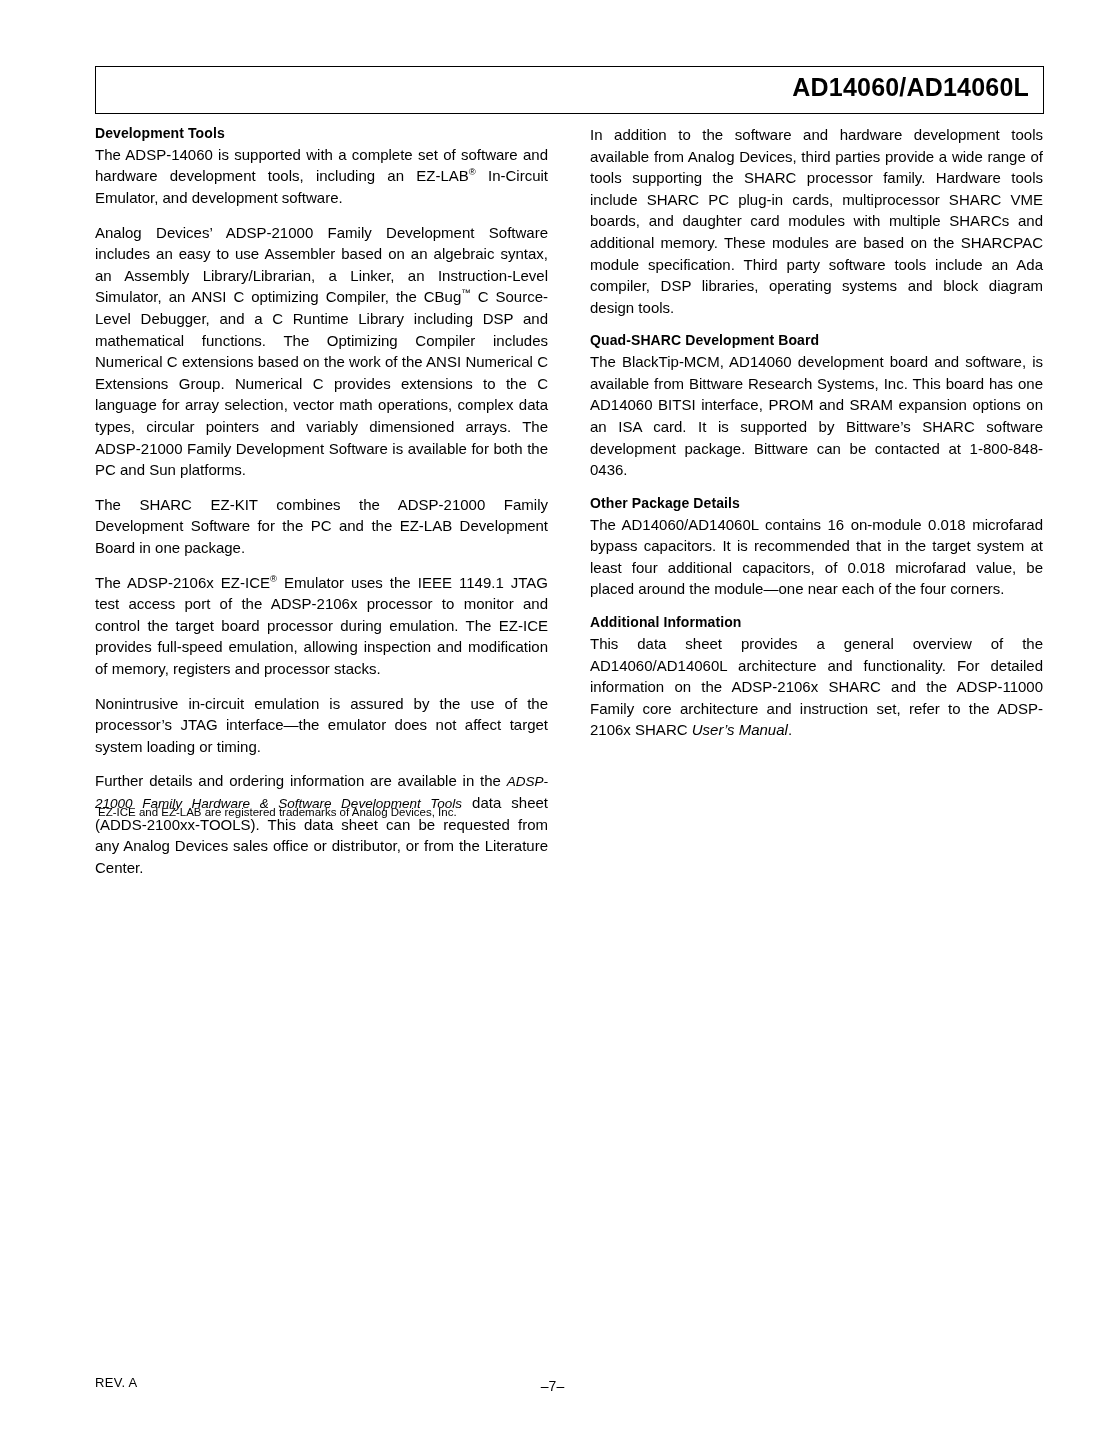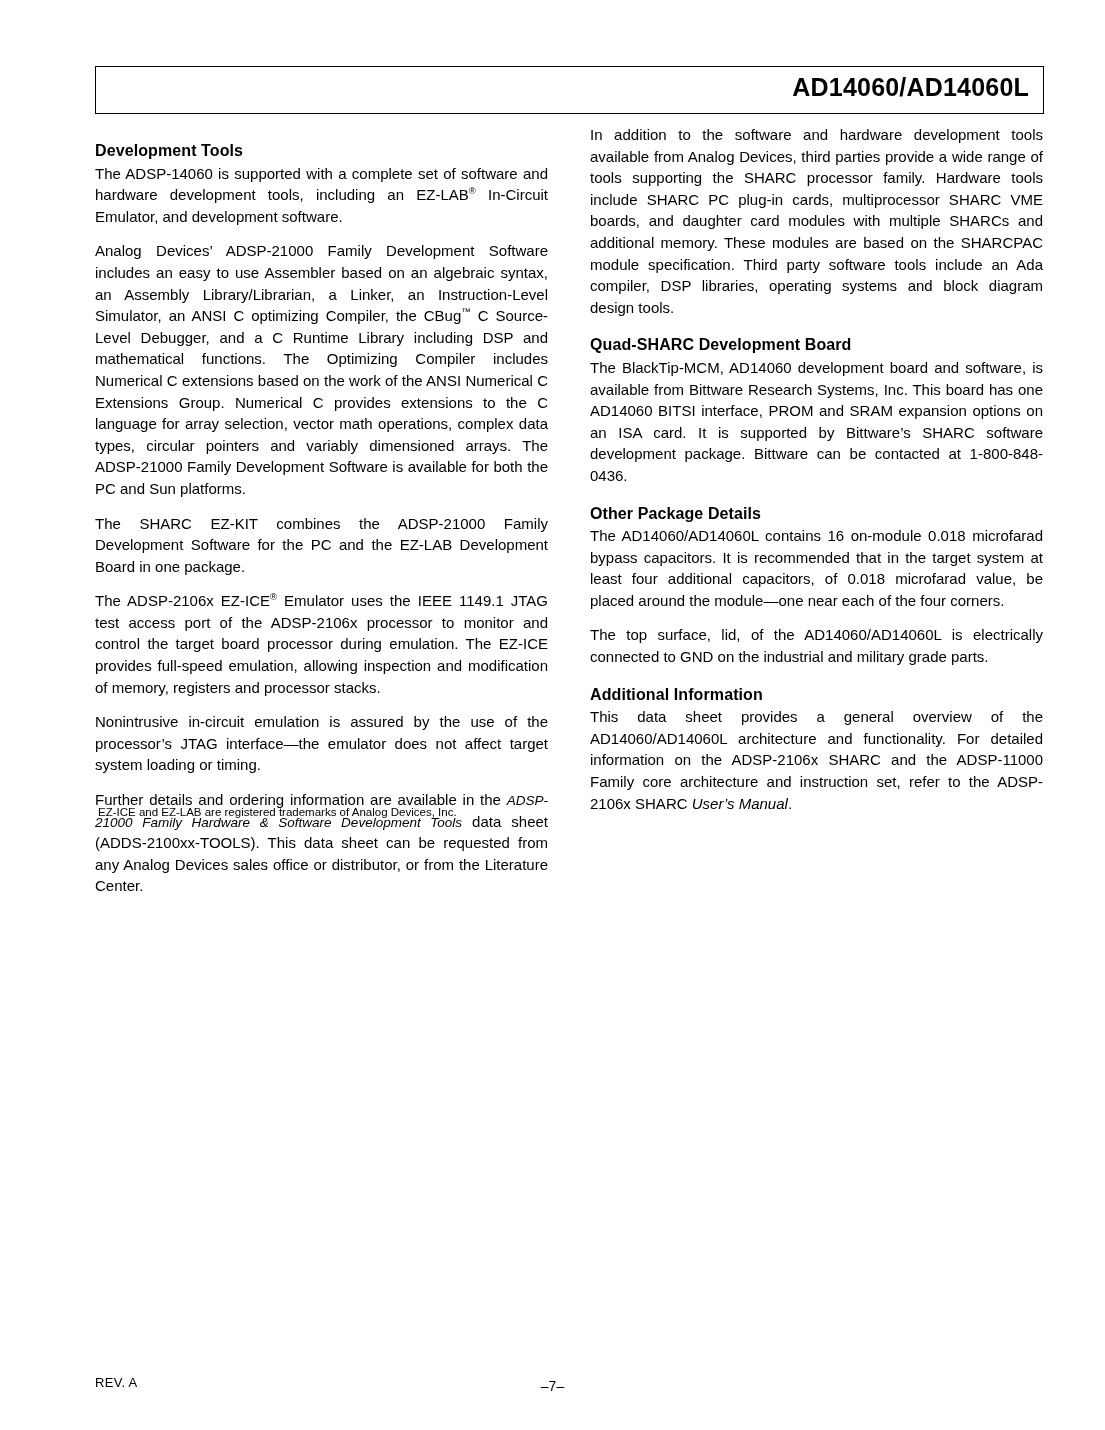--- a/index.html
+++ b/index.html
@@ -44,23 +44,23 @@
     left: 95px;
     top: 124px;
     width: 949px;
     display: flex;
     gap: 42px;
   }
   .col {
     width: 453px;
   }
   h3.sec {
-    font-size: 16px;
+    font-size: 14px;
     font-weight: bold;
-    margin: 16px 0 1px 0;
+    margin: 0 0 1px 0;
     line-height: 1.35;
     letter-spacing: 0.1px;
   }
   p.para {
     font-size: 15px;
     line-height: 1.44;
     margin: 0 0 13px 0;
     text-align: justify;
     text-justify: inter-word;
     hyphens: manual;
@@ -138,21 +138,20 @@
     <div class="col">
 
       <p class="para">In addition to the software and hardware development tools available from Analog Devices, third parties provide a wide range of tools supporting the SHARC processor family. Hardware tools include SHARC PC plug-in cards, multiprocessor SHARC VME boards, and daughter card modules with multiple SHARCs and additional memory. These modules are based on the SHARCPAC module specification. Third party software tools include an Ada compiler, DSP libraries, operating systems and block diagram design tools.</p>
 
       <h3 class="sec">Quad-SHARC Development Board</h3>
       <p class="para">The BlackTip-MCM, AD14060 development board and software, is available from Bittware Research Systems, Inc. This board has one AD14060 BITSI interface, PROM and SRAM expansion options on an ISA card. It is supported by Bittware’s SHARC software development package. Bittware can be contacted at 1-800-848-0436.</p>
 
       <h3 class="sec">Other Package Details</h3>
       <p class="para">The AD14060/AD14060L contains 16 on-module 0.018 microfarad bypass capacitors. It is recommended that in the target system at least four additional capacitors, of 0.018 microfarad value, be placed around the module—one near each of the four corners.</p>
 
-      <p class="para">The top surface, lid, of the AD14060/AD14060L is electrically connected to GND on the industrial and military grade parts.</p>
 
       <h3 class="sec">Additional Information</h3>
       <p class="para"><span>This data sheet provides a general overview of the AD14060/AD14060L architecture and functionality. For detailed information on the ADSP-2106x SHARC and the ADSP-11000 Family core architecture and instruction set, refer to the ADSP-2106x SHARC </span><span class="ital">User’s Manual</span><span>.</span></p>
 
     </div>
   </div>
 
   <div class="footnotes">
     <div>EZ-ICE and EZ-LAB are registered trademarks of Analog Devices, Inc.</div>
   </div>

